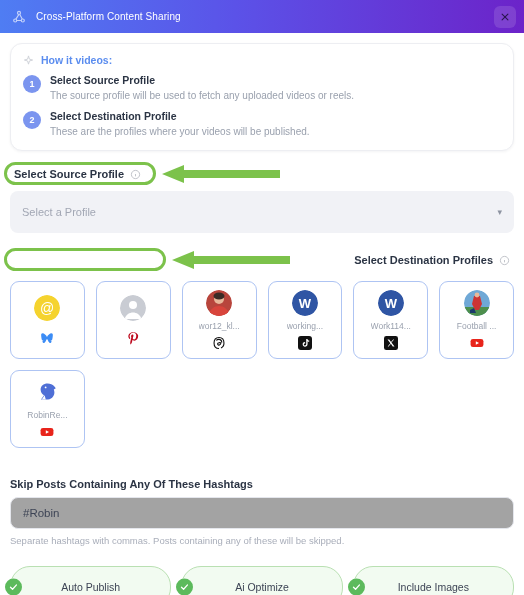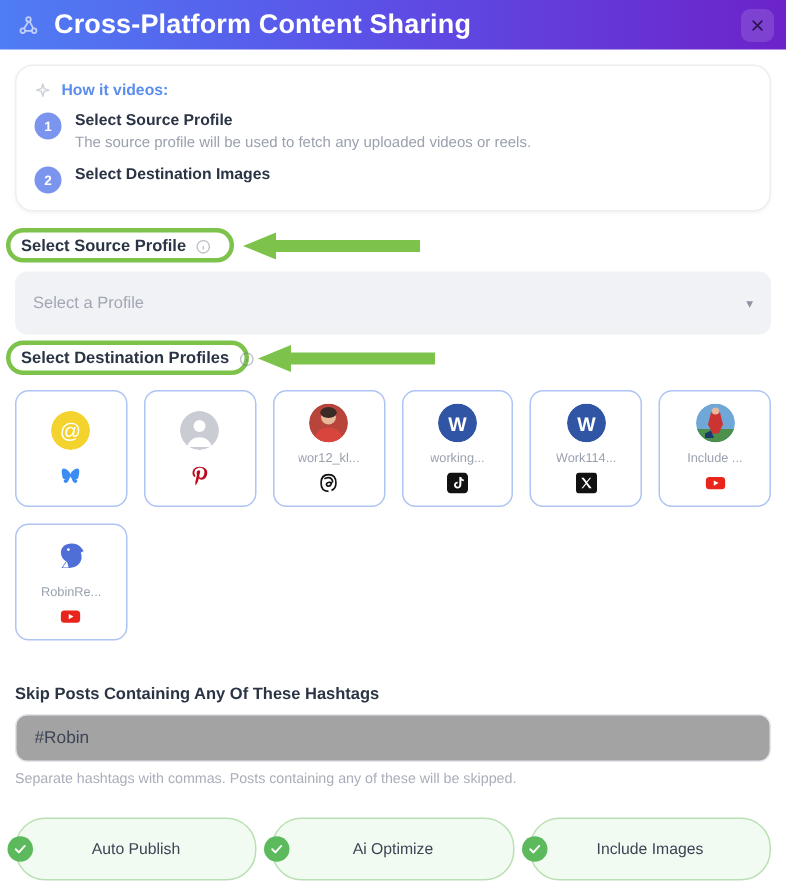--- a/index.html
+++ b/index.html
@@ -14,21 +14,21 @@
   
   .header {
     height: 33px;
     background: linear-gradient(90deg, #4f7df3 0%, #5b52e8 45%, #6c23c9 100%);
     display: flex; align-items: center;
     padding: 0 8px 0 12px;
     position: relative;
   }
   .header-icon { width: 14px; height: 14px; opacity: .65; flex: 0 0 auto; display:flex; }
   .header-title {
-    color:#fff; font-size: 18px; font-weight: bold;
+    color:#fff; font-size: 10px; font-weight: normal;
     margin-left: 10px; letter-spacing: .1px;
   }
   .close-btn {
     position:absolute; right: 8px; top: 6px;
     width: 22px; height: 22px; border-radius: 6px;
     background: rgba(255,255,255,0.13);
     display:flex; align-items:center; justify-content:center;
     cursor: pointer;
   }
   .close-btn svg { width: 10px; height: 10px; }
@@ -176,21 +176,22 @@
         <div class="step-badge">1</div>
         <div>
           <div class="step-title">Select Source Profile</div>
           <div class="step-desc">The source profile will be used to fetch any uploaded videos or reels.</div>
         </div>
       </div>
 
       <div class="step">
         <div class="step-badge">2</div>
         <div>
-          <div class="step-title">Select Destination Images</div>
+          <div class="step-title">Select Destination Profile</div>
+          <div class="step-desc">These are the profiles where your videos will be published.</div>
         </div>
       </div>
     </div>
 
     
     <div class="label-row" style="margin-top:12px;">
       <div class="hl-oval" style="left:-6px; top:-1px; width:152px; height:23px;"></div>
       <svg class="hl-arrow" style="left:152px; top:2px;" width="118" height="18" viewBox="0 0 118 18">
         <path d="M0 9 L22 0 L22 5 L118 5 L118 13 L22 13 L22 18 Z" fill="#7cc24b"></path>
       </svg>
@@ -205,21 +206,21 @@
       </span>
     </div>
 
     
     <div class="select">
       <span class="select-value">Select a Profile</span>
       <span class="caret">▾</span>
     </div>
 
     
-    <div class="label-row" style="margin-top:5px;">
+    <div class="label-row" style="margin-top:16px;justify-content:flex-end;">
       <div class="hl-oval" style="left:-6px; top:-1px; width:162px; height:23px;"></div>
       <svg class="hl-arrow" style="left:162px; top:2px;" width="118" height="18" viewBox="0 0 118 18">
         <path d="M0 9 L22 0 L22 5 L118 5 L118 13 L22 13 L22 18 Z" fill="#7cc24b"></path>
       </svg>
       <span class="field-label">
         <span>Select Destination Profiles</span>
         <span class="info-icon">
           <svg viewBox="0 0 24 24" fill="none" stroke="#6b7280" stroke-width="2">
             <circle cx="12" cy="12" r="9"></circle>
               <path d="M12 8 L12 8.2 M12 11 L12 16"></path>
@@ -330,21 +331,21 @@
               </defs>
             <g clip-path="url(#c6)">
               <rect width="26" height="26" fill="#6fa8d6"></rect>
               <rect y="17" width="26" height="9" fill="#4d8f4d"></rect>
               <path d="M10 6h6l2 8-3 6h-4l-3-6z" fill="#c33"></path>
               <circle cx="13" cy="5" r="2.4" fill="#e8b89a"></circle>
               <path d="M6 20l4-2 2 5H6z" fill="#1b3a6b"></path>
             </g>
           </svg>
         </span>
-        <span class="pname">Include ...</span>
+        <span class="pname">Football ...</span>
         <span class="pplat">
           <svg viewBox="0 0 24 24">
               <rect x="1" y="5" width="22" height="14" rx="4" fill="#e8241b"></rect>
             <path d="M10 9l5.5 3-5.5 3z" fill="#ffffff"></path>
             </svg>
         </span>
       </div>
 
       <div class="pcard">
         <span class="avatar">

